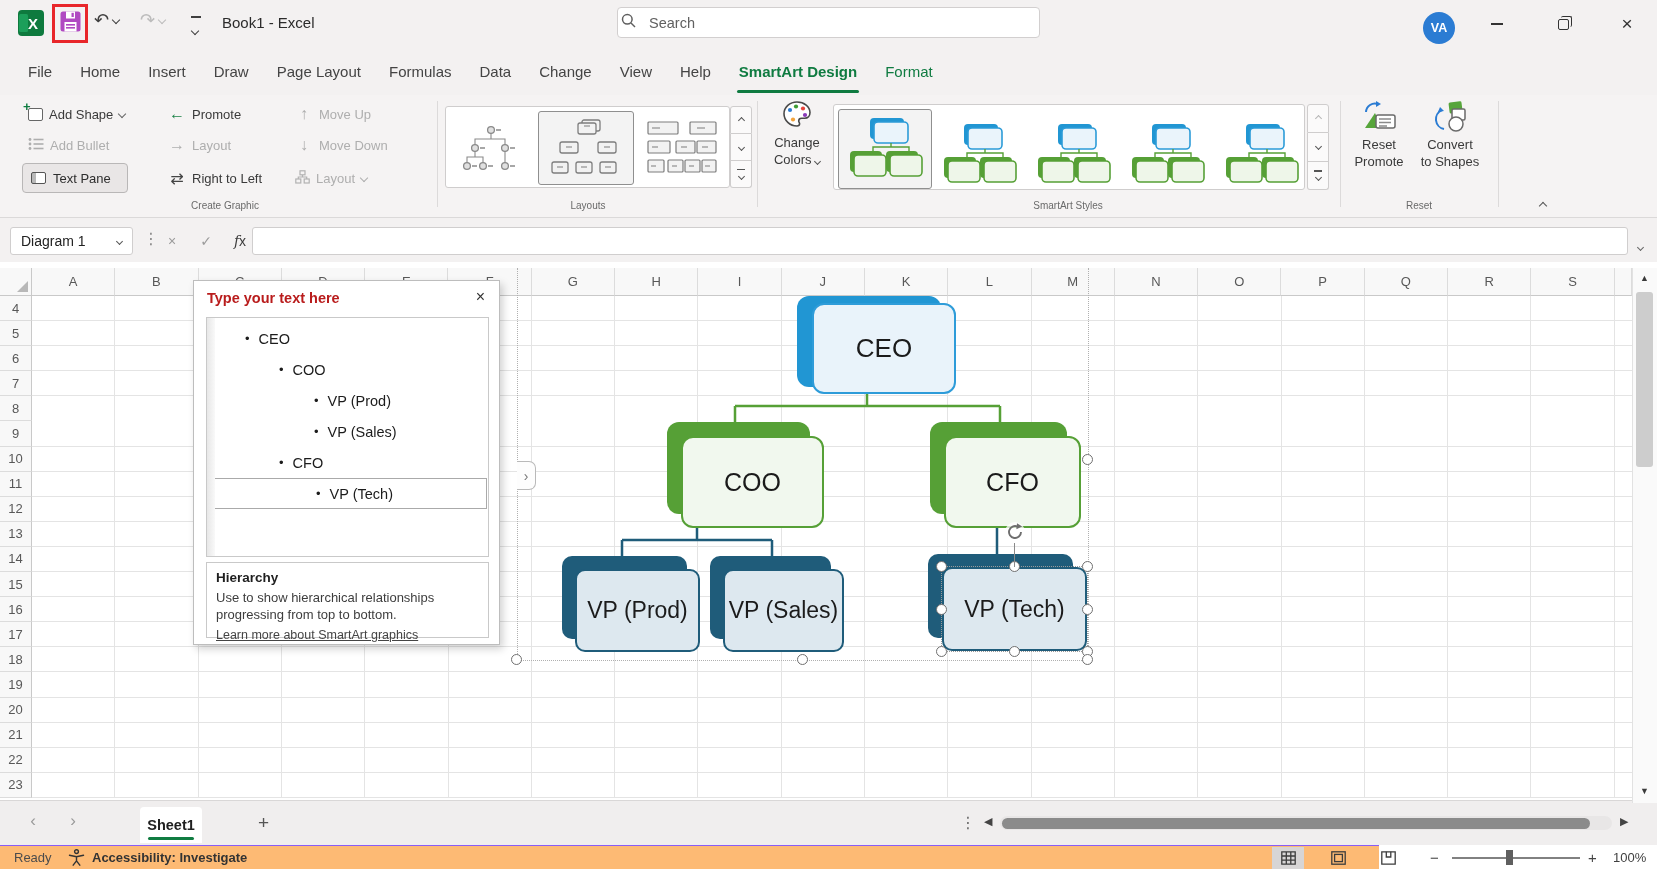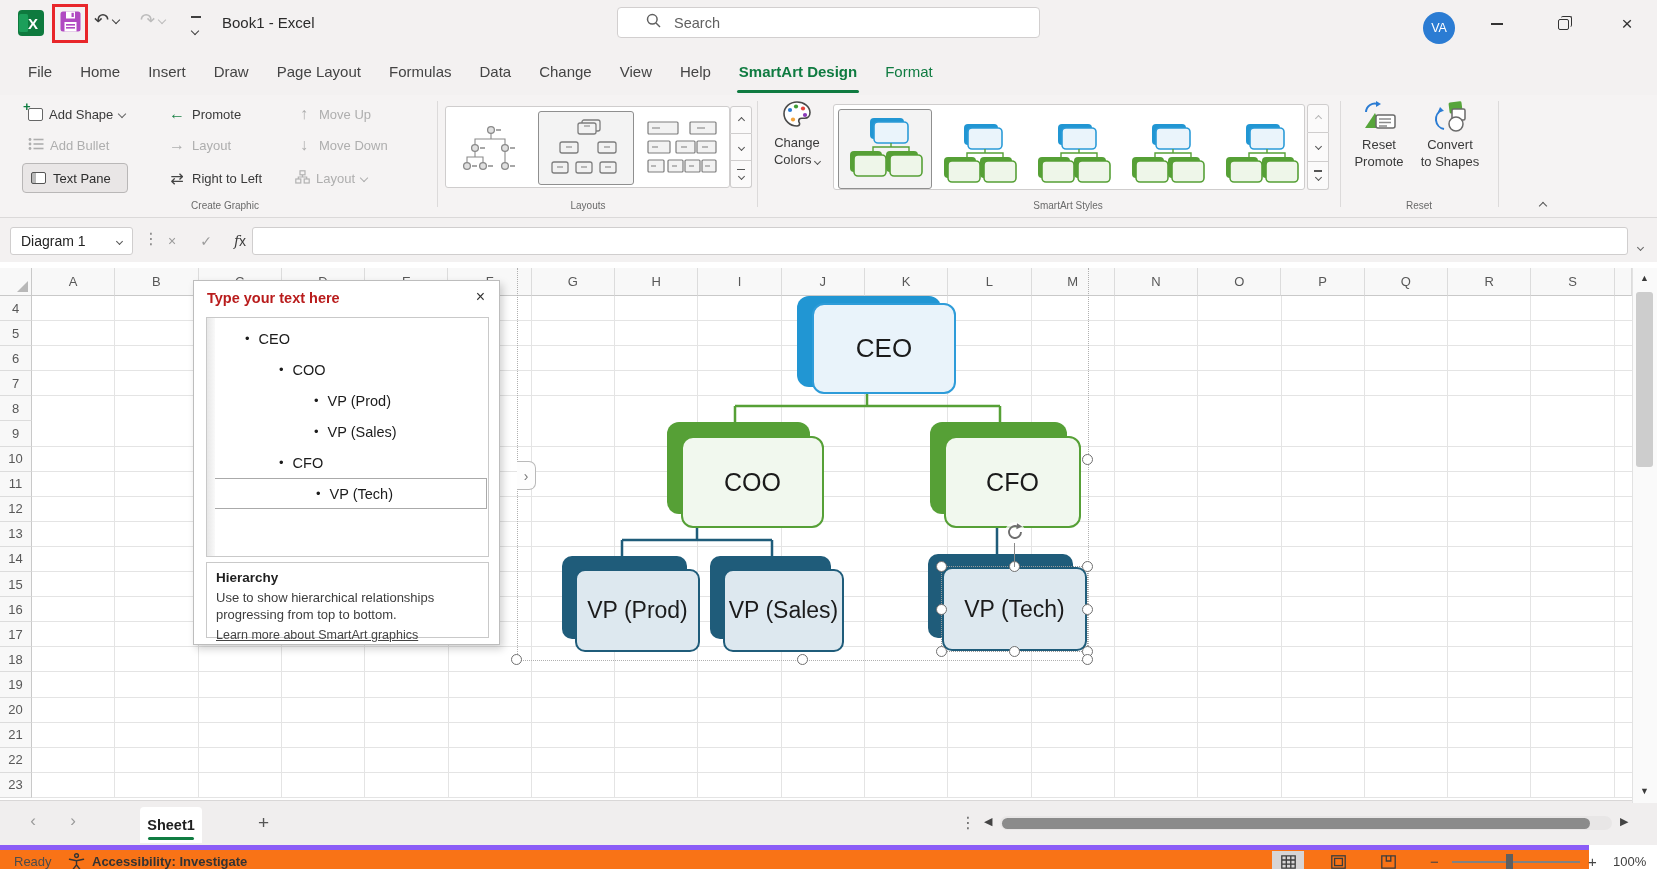--- a/index.html
+++ b/index.html
@@ -11,23 +11,23 @@
   .titlebar { position:absolute; left:0; top:0; width:1657px; height:47px; background:#f3f1f1; }
   .excel-icon { position:absolute; left:18px; top:10px; }
   .save-hl { position:absolute; left:52px; top:4px; width:36px; height:39px; border:3px solid #e8262a; display:flex; align-items:center; justify-content:center; }
   .qbtn { position:absolute; top:9px; font-size:18px; color:#3f3f3f; display:flex; align-items:center; gap:4px; }
   .qbtn.dis { color:#bcbcbc; }
   .cv { display:inline-block; width:6px; height:6px; border-right:1.4px solid currentColor; border-bottom:1.4px solid currentColor; transform:rotate(45deg); }
   .cv-up { transform:rotate(-135deg); }
   .qat-custom { position:absolute; left:190px; top:16px; color:#3f3f3f; width:12px; }
   .qat-custom .bar { display:block; width:10px; height:1.6px; background:#3f3f3f; margin:0 auto 2px; }
   .win-title { position:absolute; left:222px; top:14px; font-size:15px; color:#2b2b2b; }
-  .searchbox { position:absolute; left:617px; top:7px; width:423px; height:31px; background:#fff; border:1px solid #d2cfcf; border-radius:4px; display:flex; align-items:center; padding-left:28px; gap:13px; }
+  .searchbox { position:absolute; left:617px; top:7px; width:423px; height:31px; background:#fff; border:1px solid #d2cfcf; border-radius:4px; display:flex; align-items:center; padding-left:3px; gap:13px; }
   .searchbox .ph { font-size:14.5px; color:#616161; }
-  .avatar { position:absolute; left:1423px; top:12px; width:32px; height:32px; border-radius:50%; background:#2b7cd3; color:#fff; font-size:12.5px; font-weight:normal; display:flex; align-items:center; justify-content:center; }
+  .avatar { position:absolute; left:1423px; top:12px; width:32px; height:32px; border-radius:50%; background:#2b7cd3; color:#fff; font-size:12.5px; font-weight:bold; display:flex; align-items:center; justify-content:center; }
   .winbtn { position:absolute; top:12px; width:30px; height:24px; display:flex; align-items:center; justify-content:center; color:#333; }
   .minimize-bar { width:12px; height:1.6px; background:#333; }
   .restore-box { position:relative; width:11px; height:11px; border:1.3px solid #333; border-radius:2px; background:#f3f1f1; }
   .restore-box::before { content:""; position:absolute; left:2px; top:-4px; width:10px; height:10px; border:1.3px solid #333; border-left:none; border-bottom:none; border-radius:2px; }
 
   
   .tabrow { position:absolute; left:0; top:47px; width:1657px; height:48px; background:#f3f1f1;text-align:right; }
   .tabstrip { position:absolute; left:28px; top:0; height:48px; display:flex; gap:28px; align-items:center; }
   .rtab { font-size:15px; color:#444; position:relative; cursor:default; white-space:nowrap; }
   .rtab.ctx { color:#0f7b41; }
@@ -145,21 +145,21 @@
   .nav-ar { position:absolute; top:10px; font-size:17px; color:#9a9a9a; width:22px; text-align:center; }
   .sheettab { position:absolute; left:140px; top:6px; width:62px; height:36px; background:#fff; border-radius:4px 4px 0 0; display:flex; align-items:center; justify-content:center; font-size:14.5px; font-weight:600; color:#202020; }
   .sheettab::after { content:""; position:absolute; left:8px; right:8px; bottom:3px; height:3px; background:#107c41; border-radius:2px; }
   .addsheet { position:absolute; left:258px; top:11px; font-size:19px; color:#555; }
   .tabdots { position:absolute; left:960px; top:12px; font-size:16px; color:#6e6e6e; }
   .hscroll-track { position:absolute; left:1000px; top:15px; width:612px; height:14px; background:#e8e6e6; border-radius:7px; }
   .hscroll-thumb { position:absolute; left:2px; top:1.5px; width:588px; height:11px; background:#8b8b8b; border-radius:6px; }
   .hs-ar { position:absolute; top:14px; font-size:11px; color:#444; }
 
   
-  .statusbar { position:absolute; left:0; top:845px; width:1589px; height:24px; background:#f97316; border-top:5px solid #8b5cf6; font-size:13px; color:#4c4c4c; }
+  .statusbar { position:absolute; left:0; top:845px; width:1379px; height:24px; background:#fdba74; border-top:1px solid #8b5cf6; font-size:13px; color:#4c4c4c; }
   .st-ready { position:absolute; left:14px; top:4px; }
   .st-access { position:absolute; left:92px; top:4px; font-weight:bold; color:#333; }
   .acc-ic { position:absolute; left:68px; top:3px; }
   .viewbtn { position:absolute; top:1px; width:32px; height:22px; display:flex; align-items:center; justify-content:center; }
   .viewbtn.sel { background:#d7d5d5; }
   .zminus { position:absolute; left:1430px; top:3px; font-size:15px; color:#444; }
   .ztrack { position:absolute; left:1452px; top:11px; width:128px; height:2px; background:#818181; }
   .zthumb { position:absolute; left:1506px; top:4px; width:7px; height:15px; background:#5f5f5f; }
   .zplus { position:absolute; left:1588px; top:3px; font-size:15px; color:#444; }
   .zlabel { position:absolute; left:1613px; top:4px; color:#3f3f3f; }

